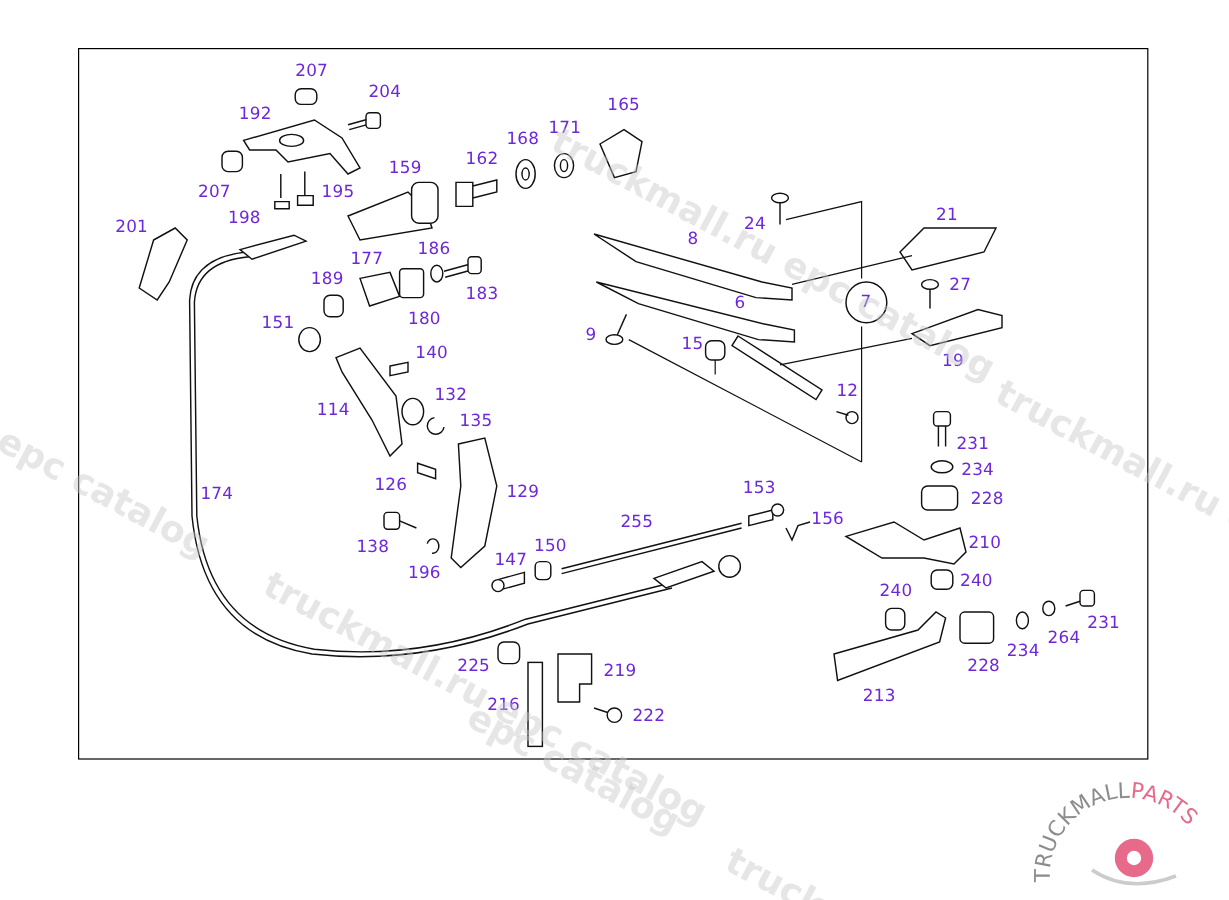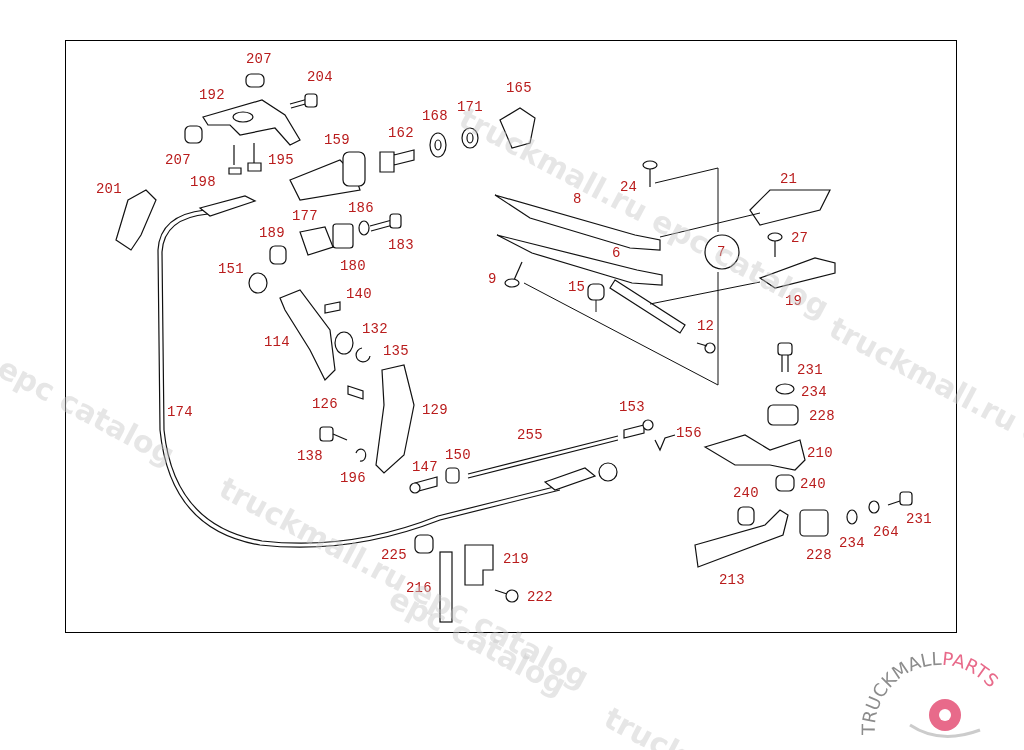--- a/index.html
+++ b/index.html
@@ -1,22 +1,22 @@
 <!DOCTYPE html>
 <html><head>
 <meta charset="utf-8">
 <style>
   html, body { margin: 0; padding: 0; background: #ffffff; }
   body { width: 1024px; height: 750px; position: relative; overflow: hidden;
          font-family: "DejaVu Sans", sans-serif; }
   #frame { position: absolute; left: 65px; top: 40px; width: 892px; height: 593px;
            border: 1px solid #000; box-sizing: border-box; }
   svg.draw { position: absolute; left: 0; top: 0; width: 1024px; height: 750px; }
-  .lbl { position: absolute; font-size: 14px; color: #b91c1c; line-height: 1;
-         white-space: nowrap; letter-spacing: 0.2px; font-family: Liberation Mono, monospace; }
+  .lbl { position: absolute; font-size: 14px; color: #6d28d9; line-height: 1;
+         white-space: nowrap; letter-spacing: 0.2px; }
   .wm { position: absolute; font-size: 30px; color: rgba(200,200,200,0.45);
         font-weight: bold; white-space: nowrap; transform-origin: left top;
         pointer-events: none; }
   #logo { position: absolute; left: 855px; top: 650px; width: 170px; height: 100px; }
 </style>
 </head>
 <body>
 
 <div id="frame"></div>
 

